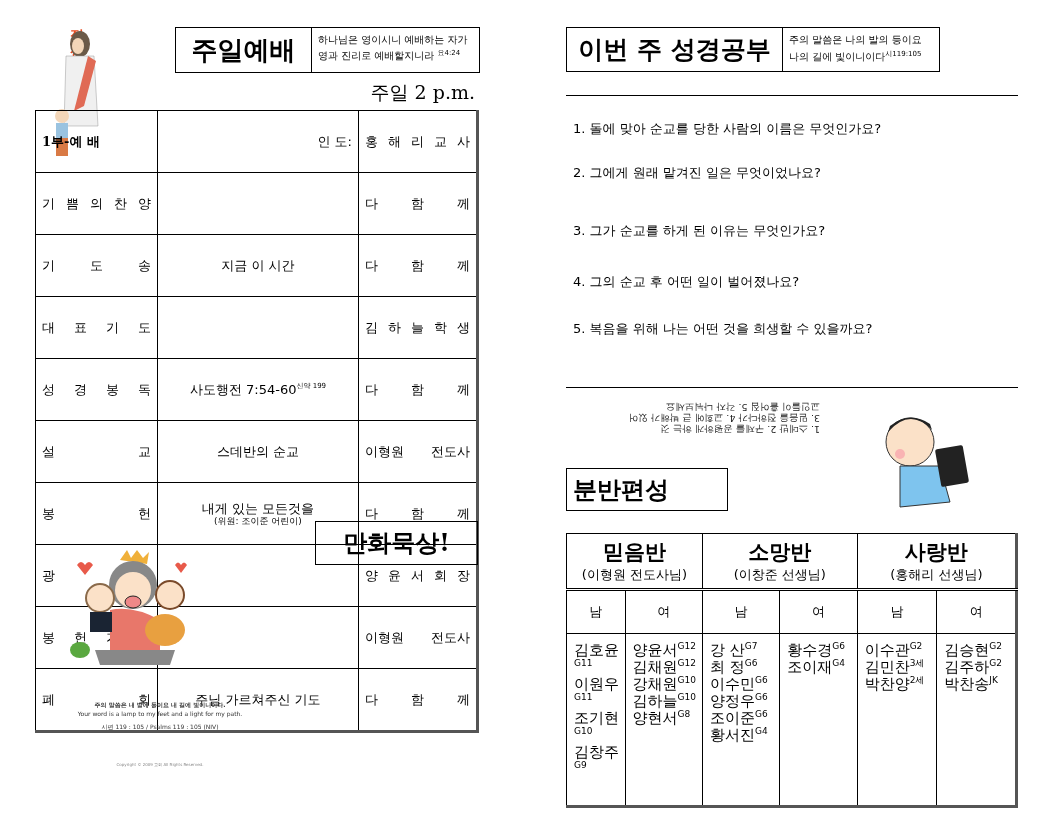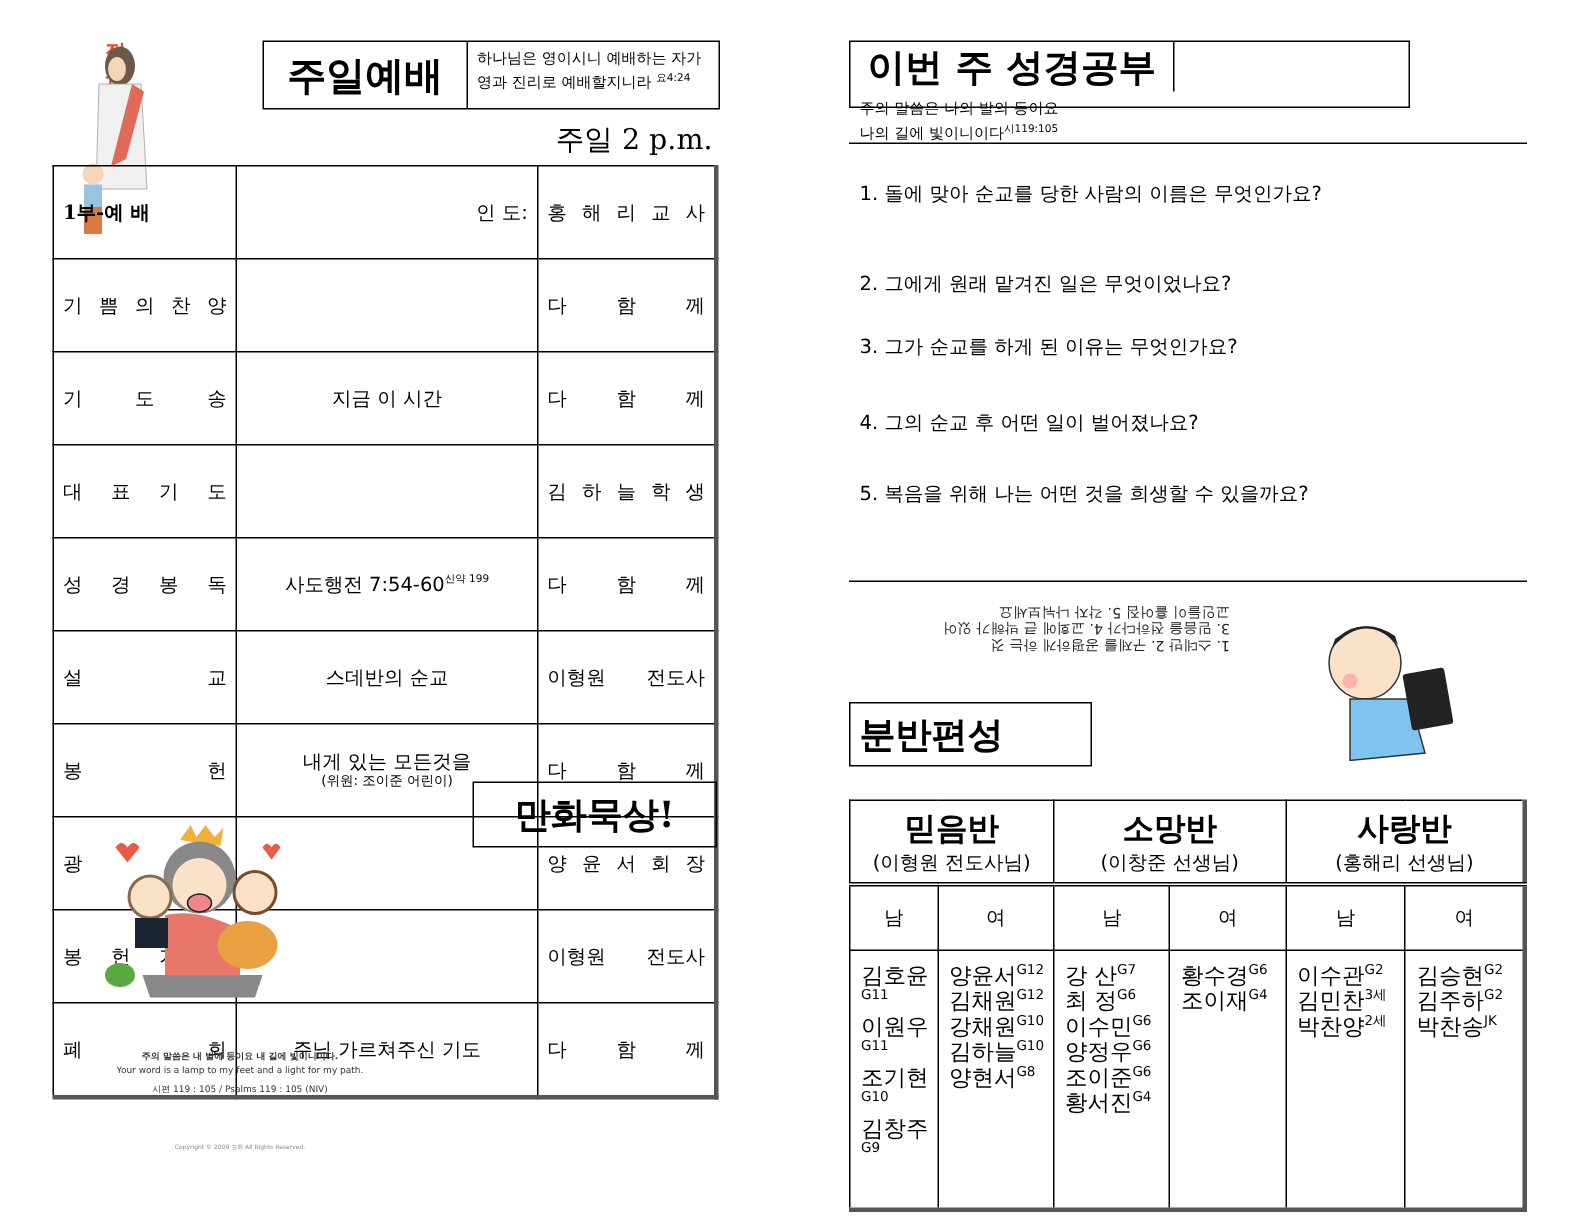--- a/index.html
+++ b/index.html
@@ -25,21 +25,21 @@
   .spread { display:flex; justify-content:space-between; }
   .small { font-size:9px; display:block; line-height:10px; }
   .offer-main { display:block; line-height:14px; }
 
   .manwha-box { left:315px; top:521px; width:161px; height:42px; border:1px solid #000; font-family:"DejaVu Serif", serif; font-size:24px; font-weight:bold; display:flex; align-items:center; justify-content:center; }
   .cartoon { left:65px; top:550px; width:135px; height:125px; }
   .caption { left:70px; top:700px; width:180px; text-align:center; font-size:6px; line-height:9px; color:#333; }
   .copyright { left:80px; top:762px; width:160px; text-align:center; font-size:4px; color:#888; }
 
   
-  .rtitle-box { left:566px; top:27px; width:372px; height:43px; border:1px solid #000; display:flex;flex-direction:column; }
+  .rtitle-box { left:566px; top:27px; width:372px; height:43px; border:1px solid #000; display:flex; }
   .rtitle-box .big { width:215px; border-right:1px solid #000; font-family:"DejaVu Serif", serif; font-weight:bold; font-size:25px; display:flex; align-items:center; justify-content:center; }
   .rtitle-box .verse { flex:1; font-size:10px; line-height:17px; padding:3px 4px 0 6px; }
   .hr { left:566px; width:452px; height:1px; background:#000; }
   .q { left:573px; font-size:13px; }
   .upside { left:580px; top:402px; width:240px; font-size:9.5px; line-height:11px; color:#222; transform:rotate(180deg); text-align:left; }
   .boy { left:870px; top:402px; width:110px; height:110px; }
   .bunban-box { left:566px; top:468px; width:162px; height:43px; border:1px solid #000; font-family:"DejaVu Serif", serif; font-weight:bold; font-size:24px; display:flex; align-items:center; padding-left:6px; box-sizing:border-box; }
 
   table.cls { position:absolute; left:566px; top:533px; width:452px; border-collapse:collapse; border-right:3px solid #555; border-bottom:3px solid #555; }
   table.cls td { border:1px solid #000; text-align:center; vertical-align:middle; }
@@ -276,21 +276,21 @@
 
 <div class="abs rtitle-box">
   <div class="big">이번 주 성경공부</div>
   <div class="verse">
     <div>주의 말씀은 나의 발의 등이요</div>
     <div><span>나의 길에 빛이니이다</span><sup>시119:105</sup></div>
   </div>
 </div>
 <div class="abs hr" style="top:95px"></div>
 <div class="abs q" style="top:120px">1. 돌에 맞아 순교를 당한 사람의 이름은 무엇인가요?</div>
-<div class="abs q" style="top:180px">2. 그에게 원래 맡겨진 일은 무엇이었나요?</div>
+<div class="abs q" style="top:164px">2. 그에게 원래 맡겨진 일은 무엇이었나요?</div>
 <div class="abs q" style="top:222px">3. 그가 순교를 하게 된 이유는 무엇인가요?</div>
 <div class="abs q" style="top:273px">4. 그의 순교 후 어떤 일이 벌어졌나요?</div>
 <div class="abs q" style="top:320px">5. 복음을 위해 나는 어떤 것을 희생할 수 있을까요?</div>
 <div class="abs hr" style="top:387px"></div>
 
 <div class="abs upside">
   <div>1. 스데반 2. 구제를 공평하게 하는 것</div>
   <div>3. 믿음을 전하다가 4. 교회에 큰 박해가 있어</div>
   <div>교인들이 흩어짐 5. 각자 나눠보세요</div>
 </div>

